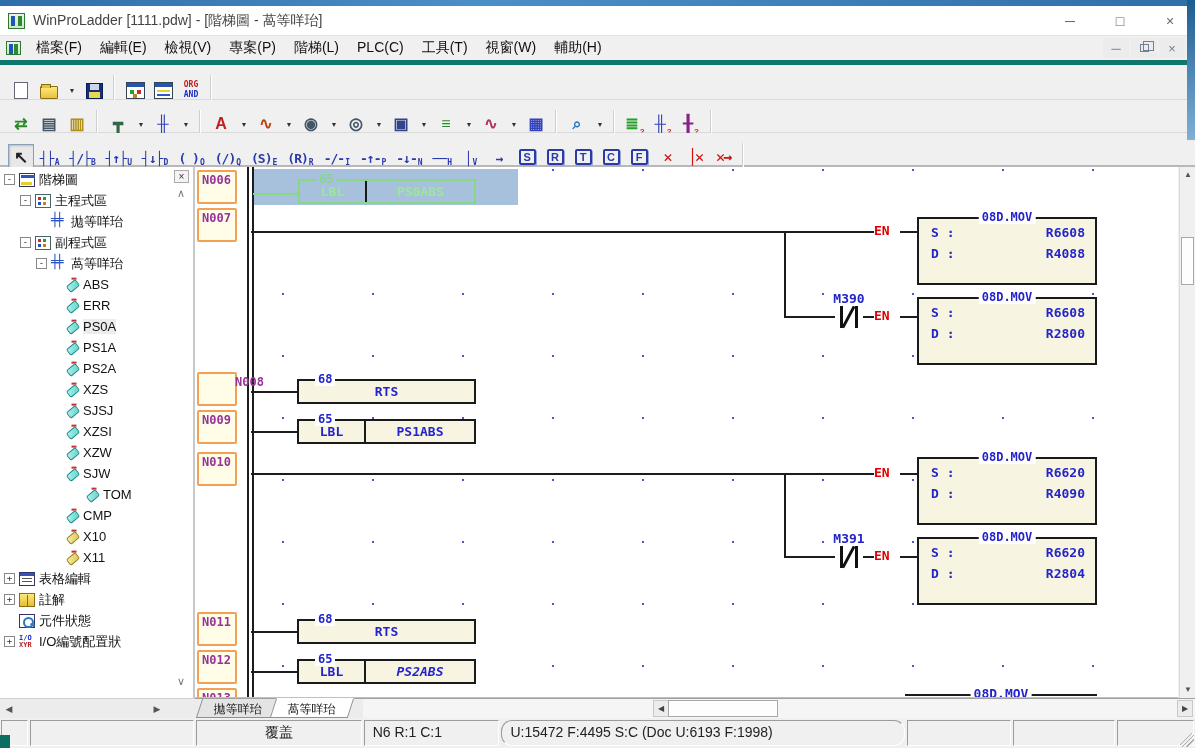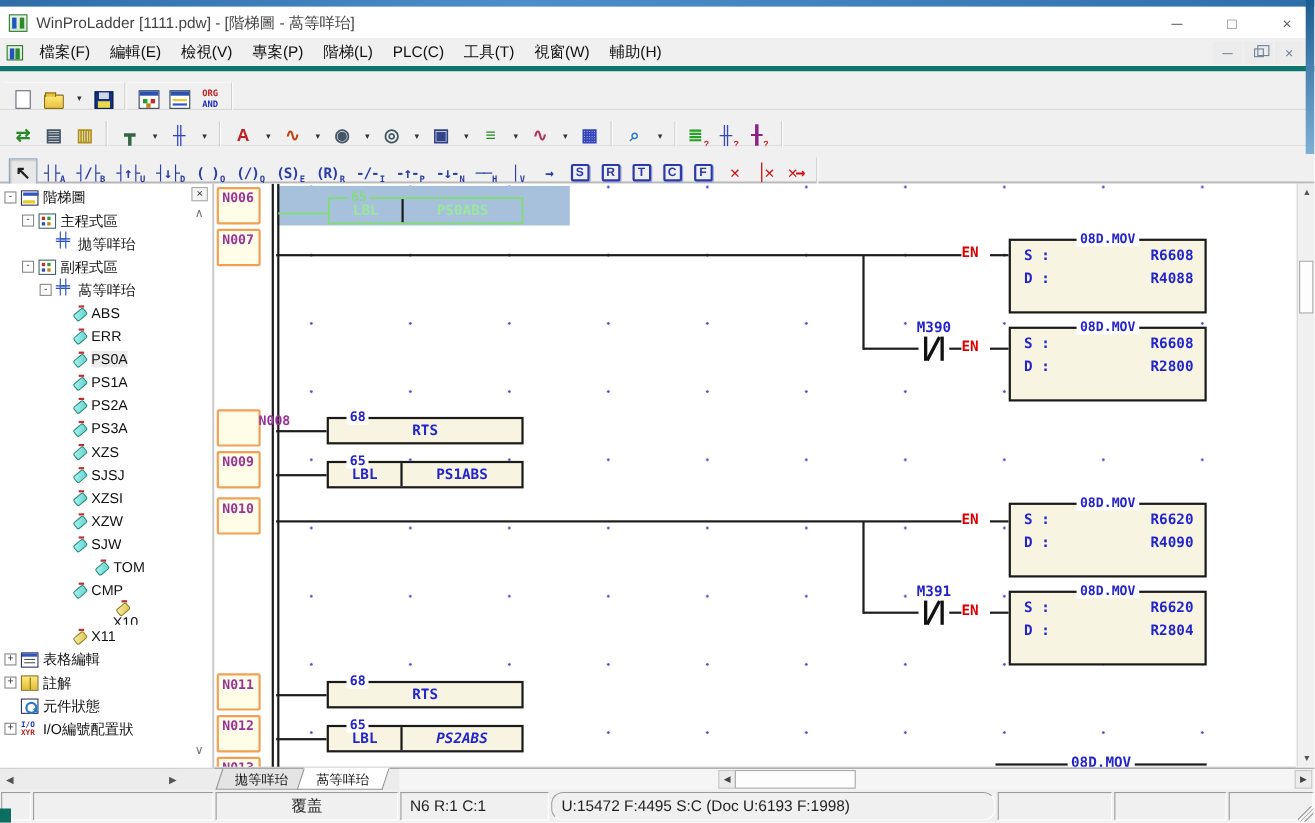--- a/index.html
+++ b/index.html
@@ -459,25 +459,20 @@
             <div class="tlabel">PS1A</div>
           </div>
           <div class="treerow" style="padding-left: 52px;">
             <div class="exp-sp"></div>
             <div class="ticon ti-tag"></div>
             <div class="tlabel">PS2A</div>
           </div>
           <div class="treerow" style="padding-left: 52px;">
             <div class="exp-sp"></div>
             <div class="ticon ti-tag"></div>
-            <div class="tlabel">PS3A</div>
-          </div>
-          <div class="treerow" style="padding-left: 52px;">
-            <div class="exp-sp"></div>
-            <div class="ticon ti-tag"></div>
             <div class="tlabel">XZS</div>
           </div>
           <div class="treerow" style="padding-left: 52px;">
             <div class="exp-sp"></div>
             <div class="ticon ti-tag"></div>
             <div class="tlabel">SJSJ</div>
           </div>
           <div class="treerow" style="padding-left: 52px;">
             <div class="exp-sp"></div>
             <div class="ticon ti-tag"></div>
@@ -496,21 +491,21 @@
           <div class="treerow" style="padding-left: 72px;">
             <div class="exp-sp"></div>
             <div class="ticon ti-tag"></div>
             <div class="tlabel">TOM</div>
           </div>
           <div class="treerow" style="padding-left: 52px;">
             <div class="exp-sp"></div>
             <div class="ticon ti-tag"></div>
             <div class="tlabel">CMP</div>
           </div>
-          <div class="treerow" style="padding-left: 52px; flex-direction: column;">
+          <div class="treerow" style="padding-left: 52px;">
             <div class="exp-sp"></div>
             <div class="ticon ti-tagy"></div>
             <div class="tlabel">X10</div>
           </div>
           <div class="treerow" style="padding-left: 52px;">
             <div class="exp-sp"></div>
             <div class="ticon ti-tagy"></div>
             <div class="tlabel">X11</div>
           </div>
           <div class="treerow" style="padding-left: 4px;">

